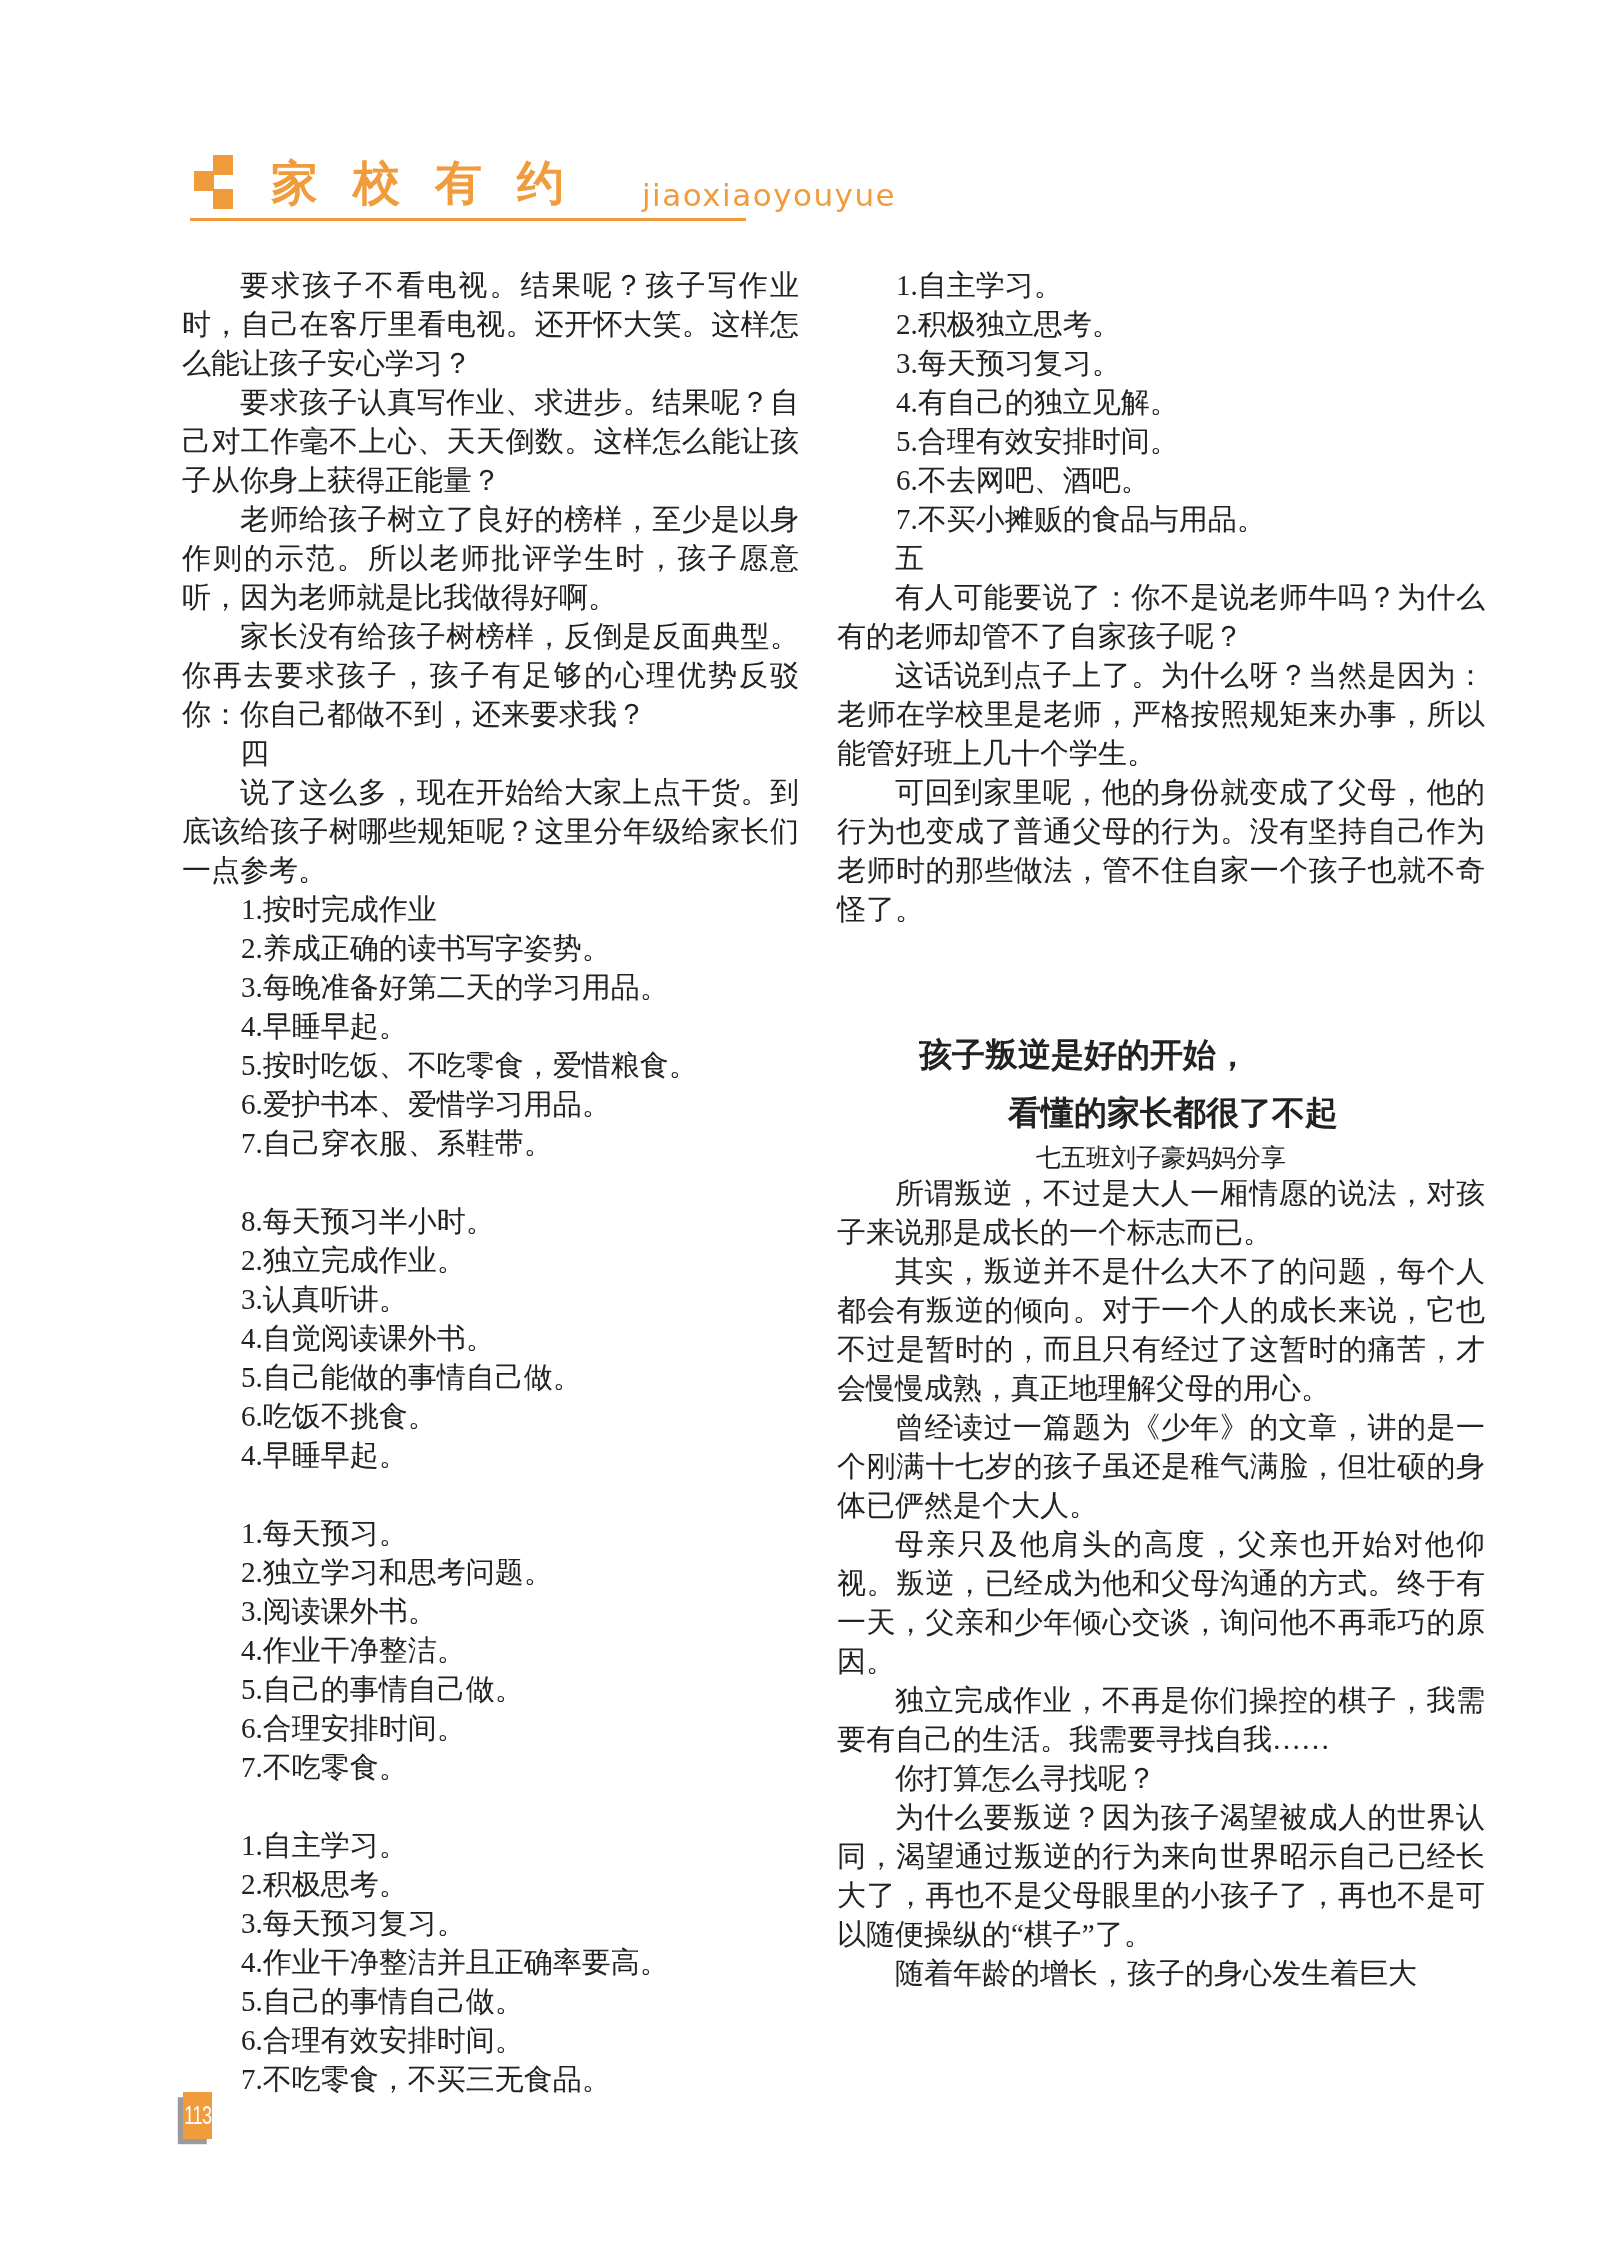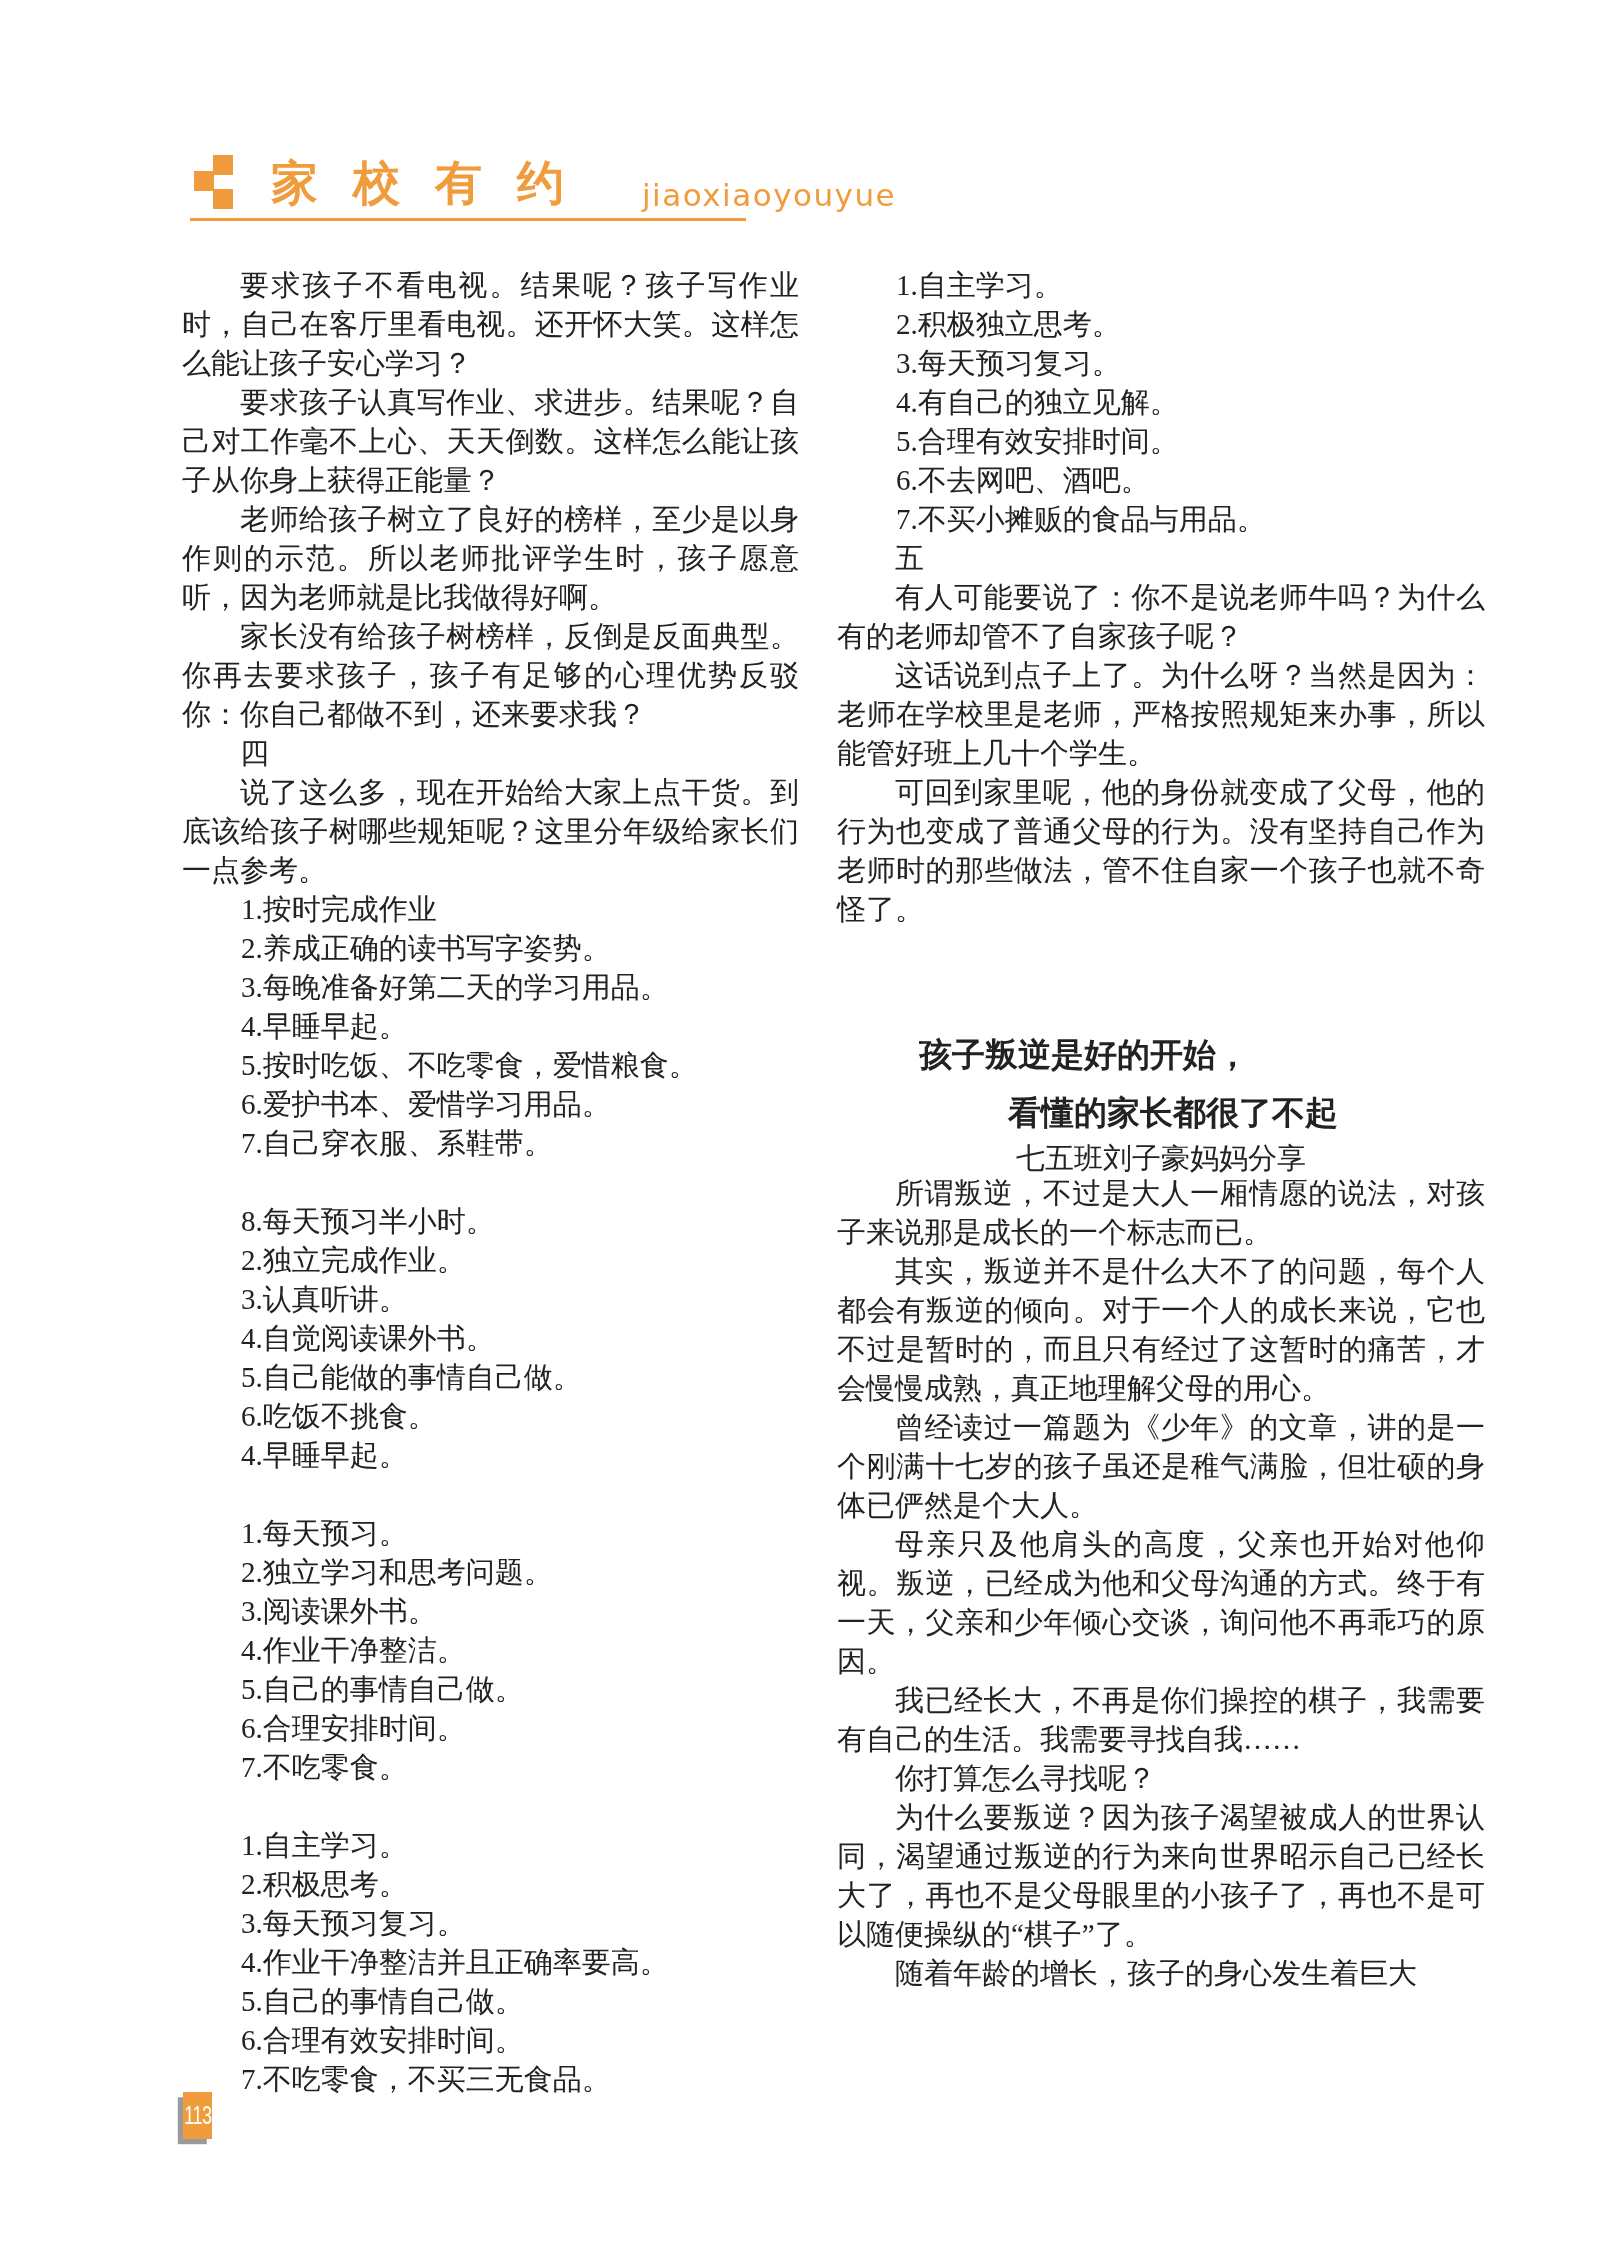--- a/index.html
+++ b/index.html
@@ -34,21 +34,21 @@
   .col p { margin:0; text-indent:2em; }
   .section-num { margin:0; text-indent:2em; }
   .rlist { list-style:none; margin:0; padding:0 0 0 59px; }
   .rlist.gap-before { margin-top:39px; }
   .rlist li { margin:0; }
 
   
   .article-title { margin-top:97px; font-weight:bold; font-size:33px; line-height:58px; }
   .article-title .t1 { display:block; padding-left:82px; white-space:nowrap; }
   .article-title .t2 { display:block; padding-left:171px; white-space:nowrap; }
-  .byline { margin:11.8px 0 49px 0; text-align:center; font-size:29px; line-height:32px; text-indent:0 !important; }
+  .byline { margin:11.8px 0 49px 0; text-align:center; font-size:25px; line-height:32px; text-indent:0 !important; }
 
   
   .pagenum {
     position:absolute; left:183px; top:2092px; width:29px; height:47px;
     background:var(--accent); box-shadow:-5.2px 5.2px 0 #9b9b9b;
     display:flex; align-items:center; justify-content:center;
   }
   .pagenum span {
     color:#ffffff; font-family:"Liberation Sans","DejaVu Sans",sans-serif;
     font-size:25px; transform:scaleX(0.72); letter-spacing:-0.7px;
@@ -132,21 +132,21 @@
     <div class="article-title">
       <span class="t1">孩子叛逆是好的开始，</span>
       <span class="t2">看懂的家长都很了不起</span>
     </div>
     <p class="byline">七五班刘子豪妈妈分享</p>
 
     <p>所谓叛逆，不过是大人一厢情愿的说法，对孩子来说那是成长的一个标志而已。</p>
     <p>其实，叛逆并不是什么大不了的问题，每个人都会有叛逆的倾向。对于一个人的成长来说，它也不过是暂时的，而且只有经过了这暂时的痛苦，才会慢慢成熟，真正地理解父母的用心。</p>
     <p>曾经读过一篇题为《少年》的文章，讲的是一个刚满十七岁的孩子虽还是稚气满脸，但壮硕的身体已俨然是个大人。</p>
     <p>母亲只及他肩头的高度，父亲也开始对他仰视。叛逆，已经成为他和父母沟通的方式。终于有一天，父亲和少年倾心交谈，询问他不再乖巧的原因。</p>
-    <p>我已经长大，不再是你们操控的棋子，我需要有自己的生活。我需要寻找自我……</p>
+    <p>独立完成作业，不再是你们操控的棋子，我需要有自己的生活。我需要寻找自我……</p>
     <p>你打算怎么寻找呢？</p>
     <p>为什么要叛逆？因为孩子渴望被成人的世界认同，渴望通过叛逆的行为来向世界昭示自己已经长大了，再也不是父母眼里的小孩子了，再也不是可以随便操纵的“棋子”了。</p>
     <p>随着年龄的增长，孩子的身心发生着巨大</p>
   </div>
 
   <div class="pagenum">
     <span>113</span>
   </div>
 
 </div>

